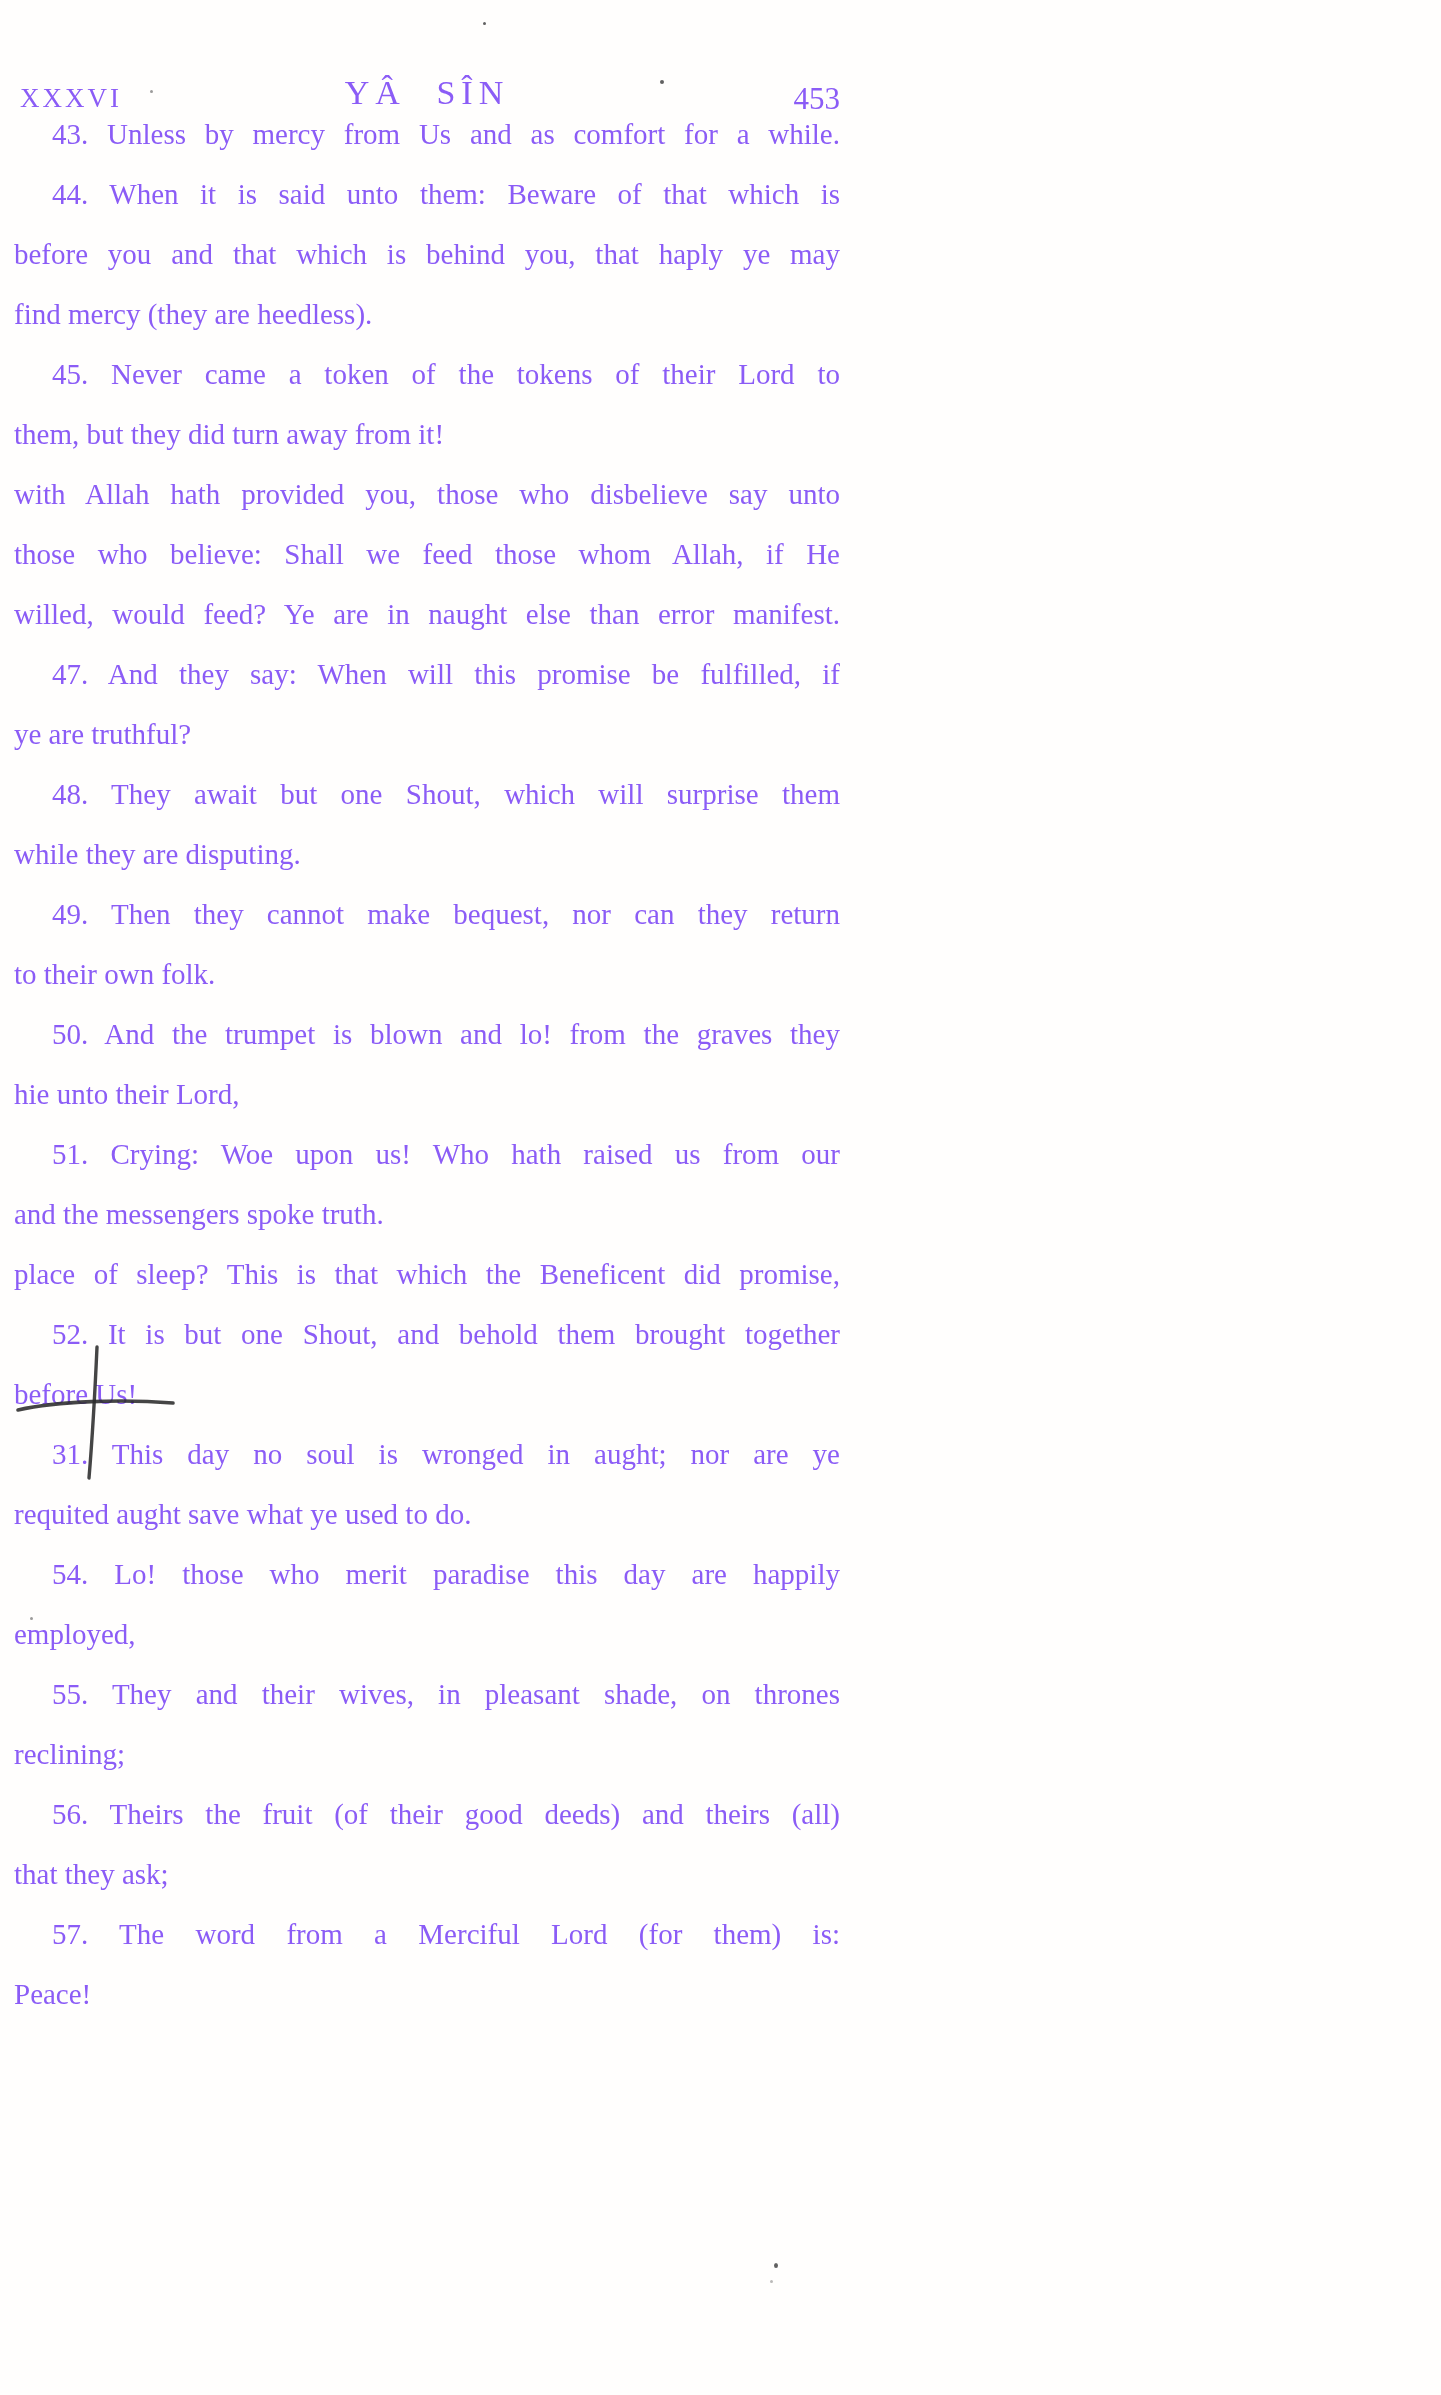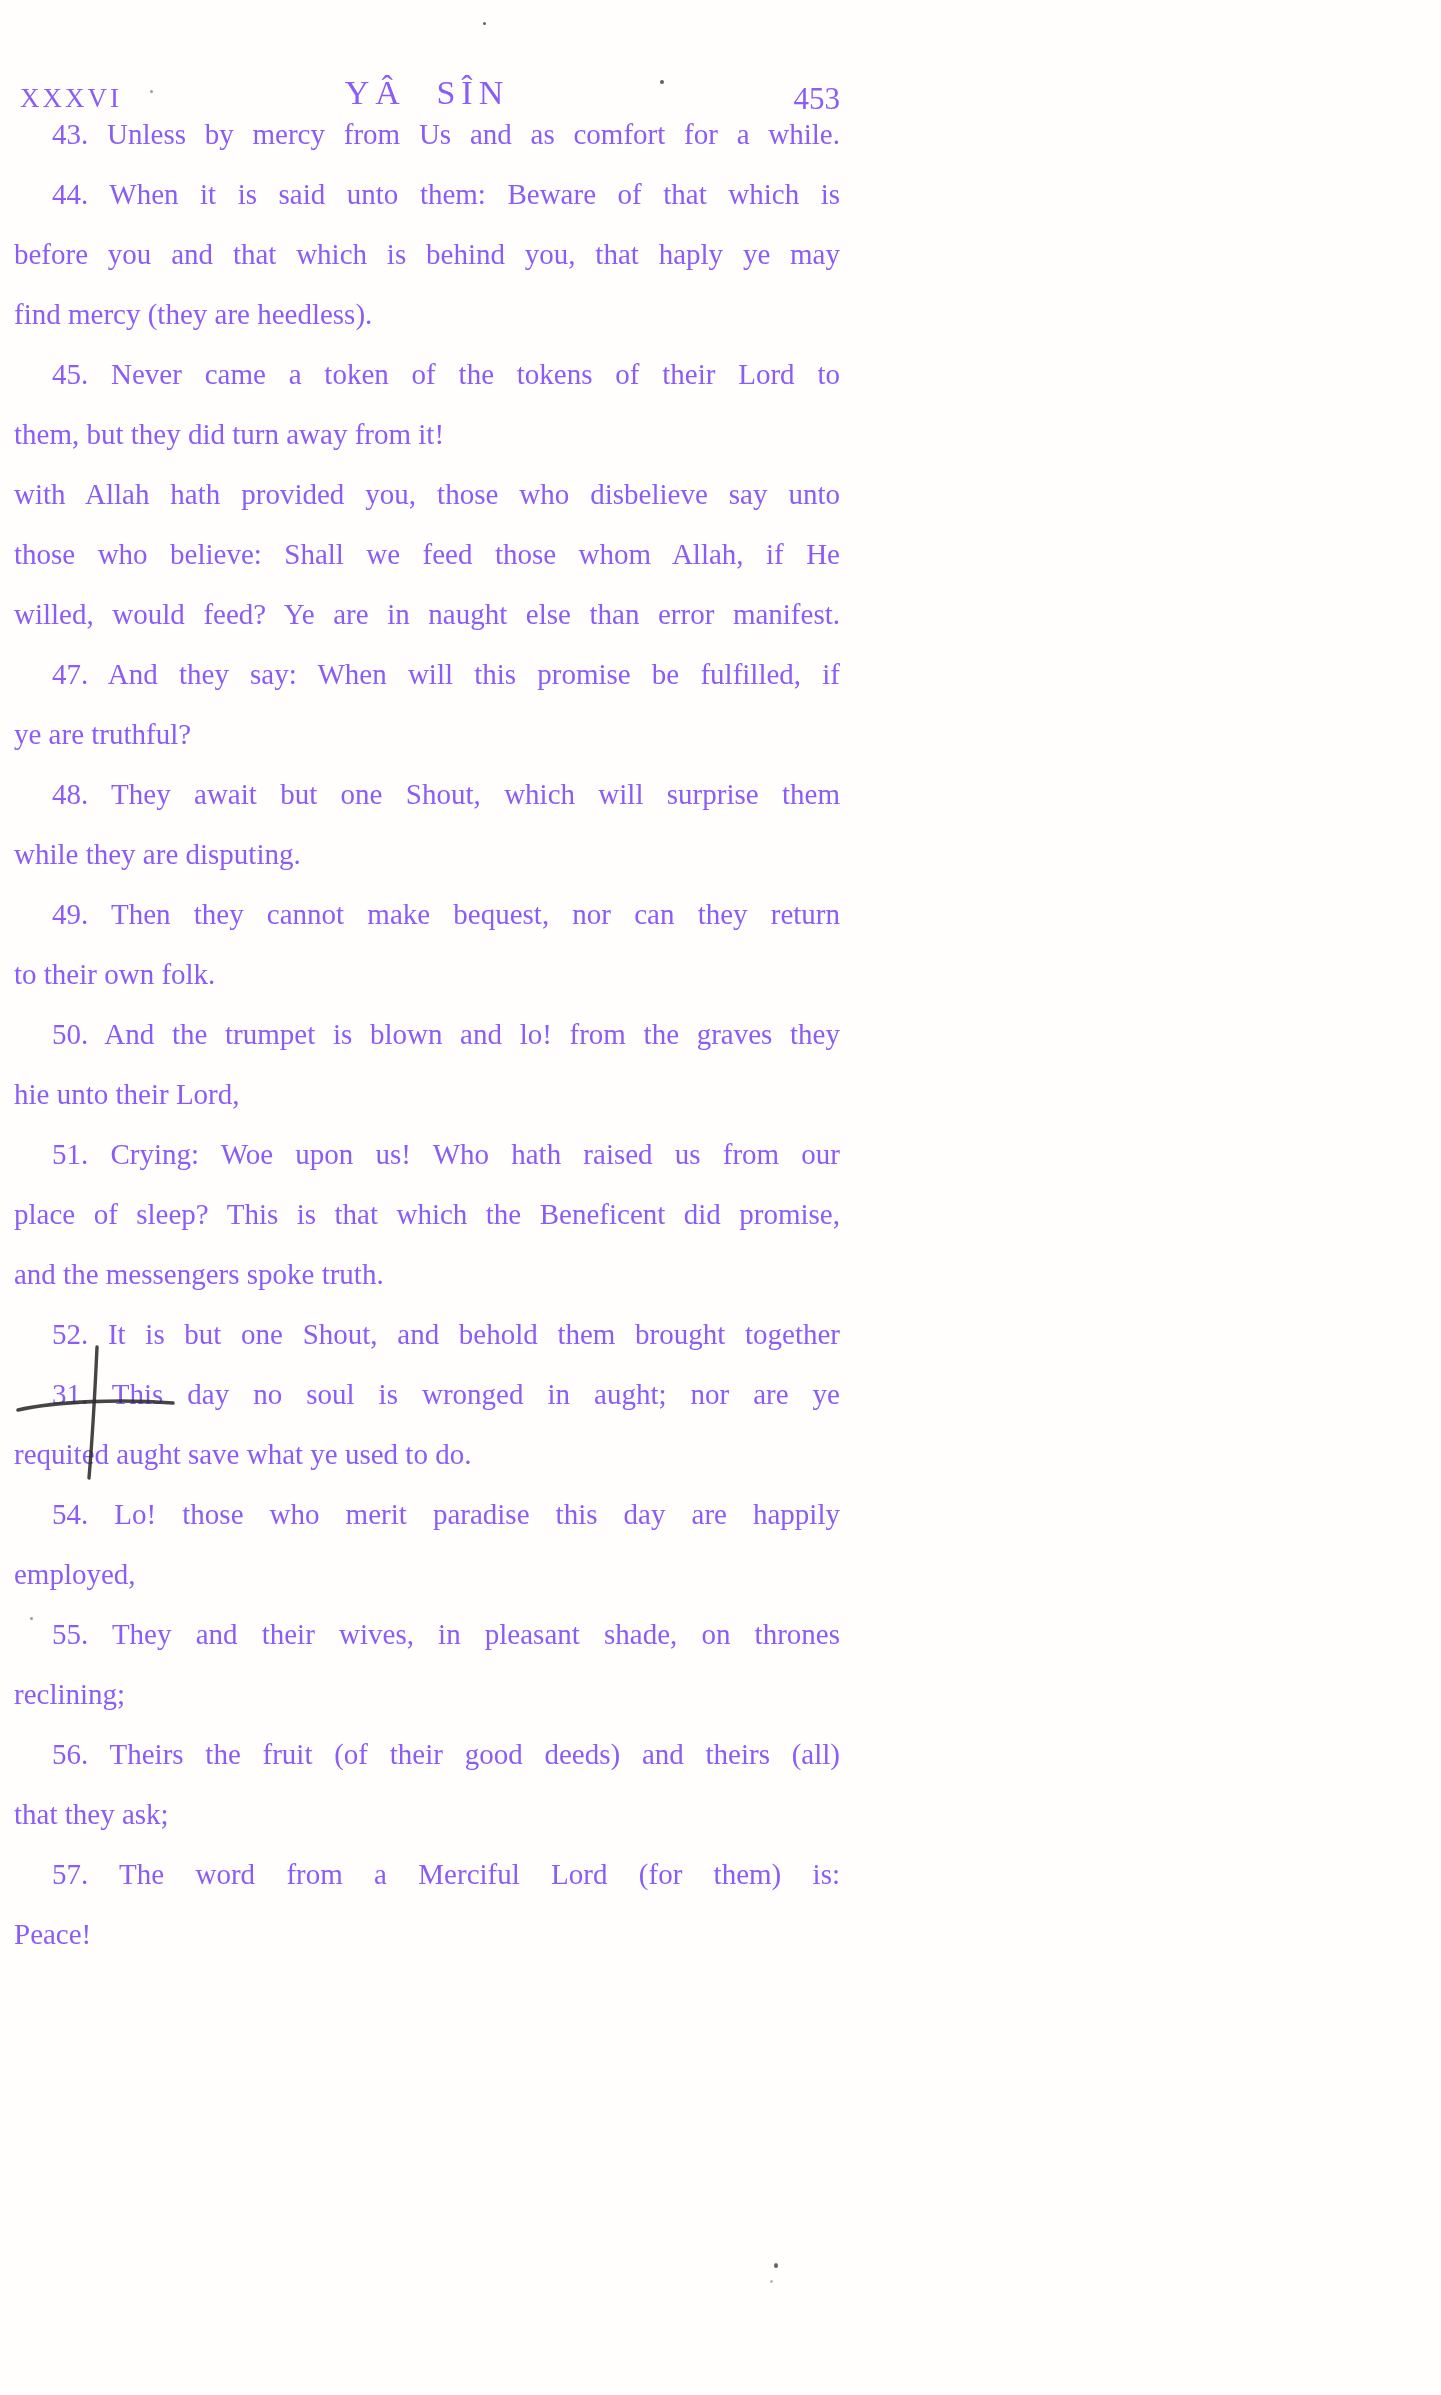--- a/index.html
+++ b/index.html
@@ -108,23 +108,24 @@
       <div class="line j">willed, would feed? Ye are in naught else than error manifest.</div>
       <div class="line j first">47. And they say: When will this promise be fulfilled, if</div>
       <div class="line">ye are truthful?</div>
       <div class="line j first">48. They await but one Shout, which will surprise them</div>
       <div class="line">while they are disputing.</div>
       <div class="line j first">49. Then they cannot make bequest, nor can they return</div>
       <div class="line">to their own folk.</div>
       <div class="line j first">50. And the trumpet is blown and lo! from the graves they</div>
       <div class="line">hie unto their Lord,</div>
       <div class="line j first">51. Crying: Woe upon us! Who hath raised us from our</div>
+      <div class="line">and the messengers spoke truth.</div>
       <div class="line j">place of sleep? This is that which the Beneficent did promise,</div>
-      <div class="line">and the messengers spoke truth.</div>
       <div class="line j first">52. It is but one Shout, and behold them brought together</div>
+      <div class="line">before Us!</div>
       <div class="line j first">31. This day no soul is wronged in aught; nor are ye</div>
       <div class="line">requited aught save what ye used to do.</div>
       <div class="line j first">54. Lo! those who merit paradise this day are happily</div>
       <div class="line">employed,</div>
       <div class="line j first">55. They and their wives, in pleasant shade, on thrones</div>
       <div class="line">reclining;</div>
       <div class="line j first">56. Theirs the fruit (of their good deeds) and theirs (all)</div>
       <div class="line">that they ask;</div>
       <div class="line j first">57. The word from a Merciful Lord (for them) is:</div>
       <div class="line">Peace!</div>

